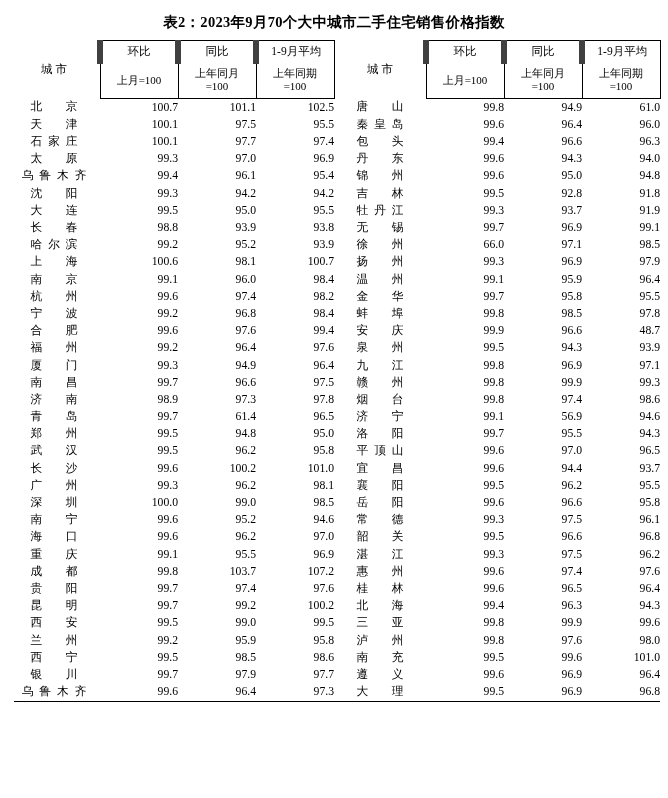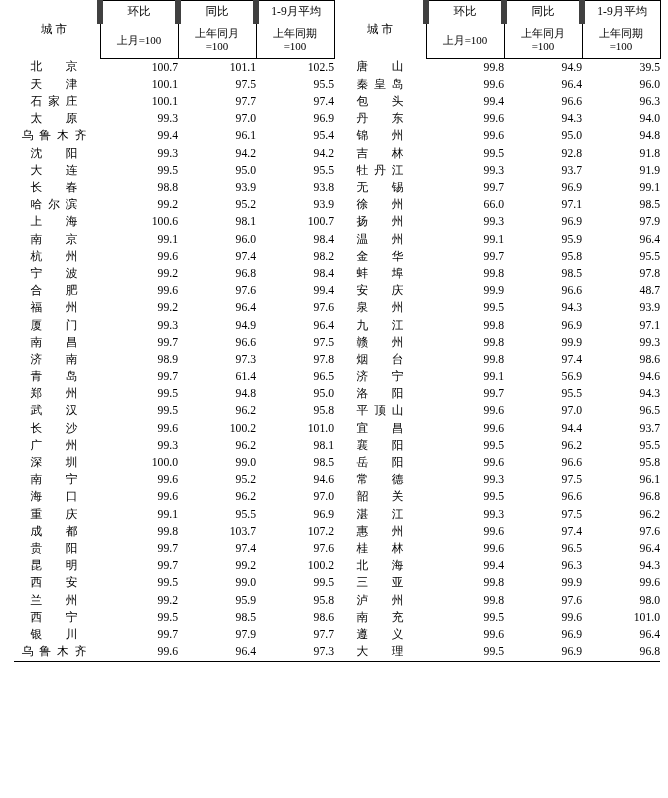--- a/index.html
+++ b/index.html
@@ -105,20 +105,21 @@
   }
   td.vline-l { border-left: 1px solid #000; }
   td.vline-r { border-right: 1px solid #000; }
   .gap { }
 </style>
 </head>
 <body>
 
 <div id="page">
 
+  <div id="title">表2：2023年9月70个大中城市二手住宅销售价格指数</div>
 
   <div id="table-wrap">
     <table class="idx">
       <colgroup>
         <col class="c-city">
           <col class="c-num">
           <col class="c-num">
           <col class="c-num">
         <col class="c-gap">
         <col class="c-city">
@@ -164,21 +165,21 @@
           </tr>
           <tr class="drow">
             <td class="city">北　京</td>
             <td class="num vline-l vline-r">100.7</td>
             <td class="num vline-r">101.1</td>
             <td class="num vline-r">102.5</td>
             <td class="gap ">&nbsp;</td>
             <td class="city">唐　山</td>
             <td class="num vline-l vline-r">99.8</td>
             <td class="num vline-r">94.9</td>
-            <td class="num vline-r">39.5</td>
+            <td class="num vline-r">61.0</td>
           </tr>
           <tr class="drow">
             <td class="city">天　津</td>
             <td class="num vline-l vline-r">100.1</td>
             <td class="num vline-r">97.5</td>
             <td class="num vline-r">95.5</td>
             <td class="gap ">&nbsp;</td>
             <td class="city">秦皇岛</td>
             <td class="num vline-l vline-r">99.6</td>
             <td class="num vline-r">96.4</td>

